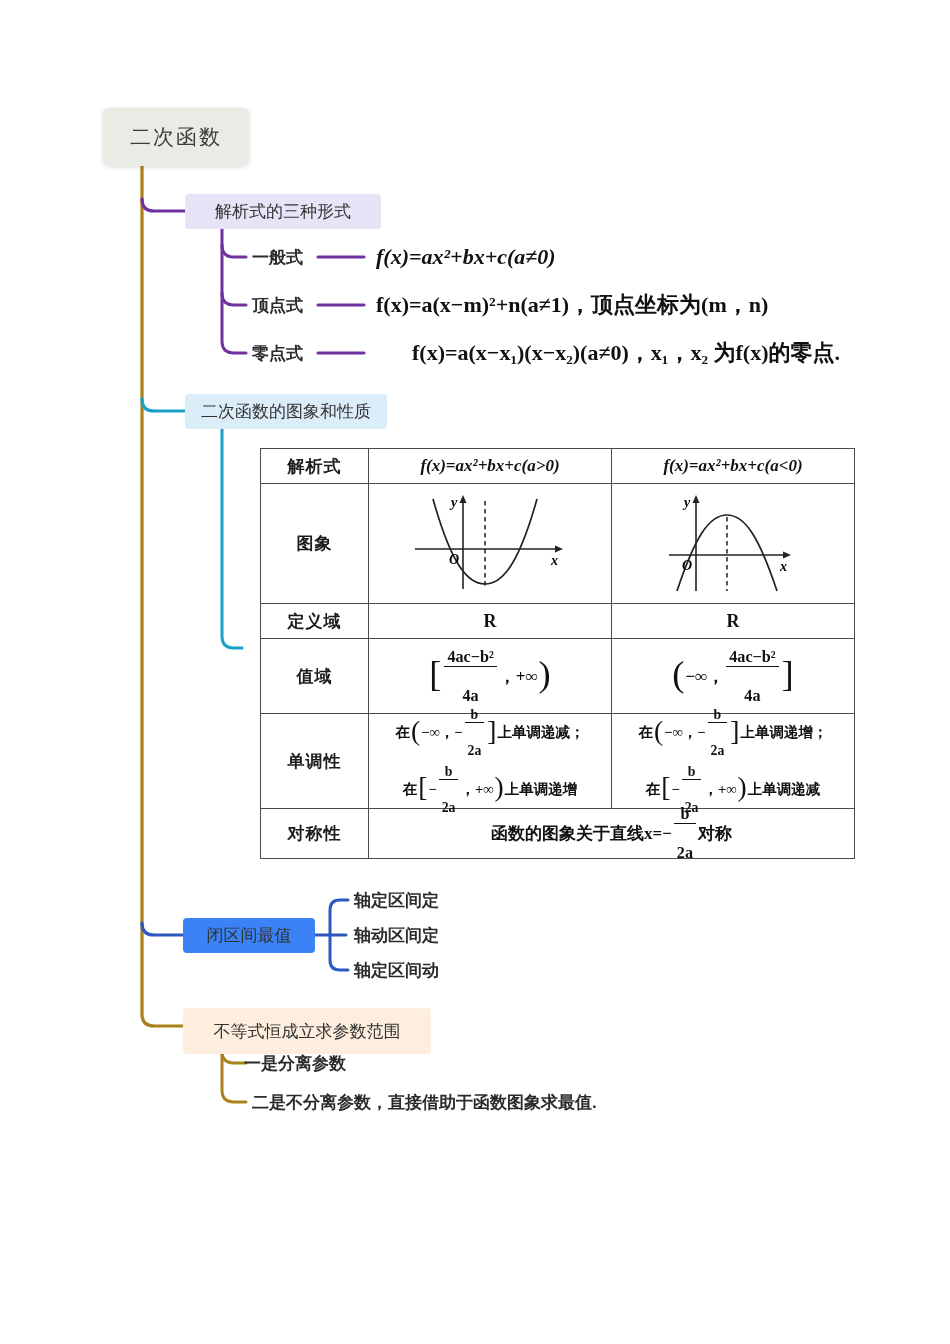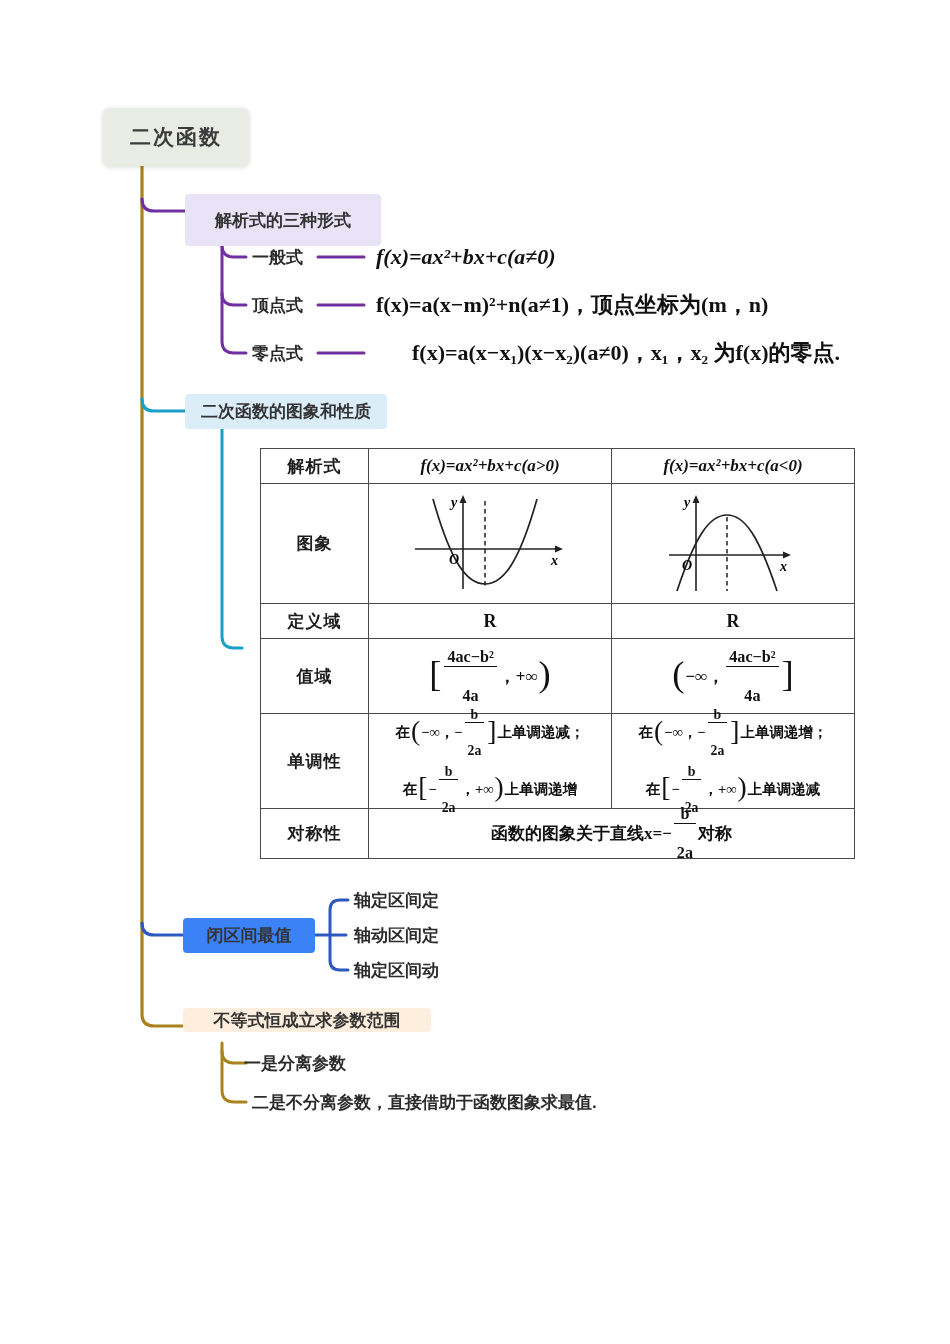--- a/index.html
+++ b/index.html
@@ -1,27 +1,27 @@
 <!DOCTYPE html>
 <html><head>
 <meta charset="utf-8">
 <style>
   html,body{margin:0;padding:0;background:#ffffff;}
   #canvas{position:relative;width:950px;height:1344px;background:#ffffff;overflow:hidden;
           font-family:"Liberation Sans","DejaVu Sans",sans-serif;color:#2e2e2e;}
   svg.overlay{position:absolute;left:0;top:0;width:950px;height:1344px;pointer-events:none;}
 
   .node{position:absolute;display:flex;align-items:center;justify-content:center;
-        border-radius:4px;font-weight:700;color:#333;}
+        border-radius:4px;font-weight:400;color:#333;}
   .node-root{left:103px;top:108px;width:146px;height:58px;background:#e9ece4;border-radius:7px;
              box-shadow:0 1px 5px rgba(0,0,0,.15);font-size:21px;color:#3b3b3b;letter-spacing:2px;}
-  .node-b1{left:185px;top:194px;width:196px;height:52px;background:#e9e3f8;font-size:17px;}
+  .node-b1{left:185px;top:194px;width:196px;height:35px;background:#e9e3f8;font-size:17px;}
   .node-b2{left:185px;top:394px;width:202px;height:35px;background:#dcedfa;font-size:17px;}
   .node-b3{left:183px;top:918px;width:132px;height:35px;background:#3b82f6;font-size:17px;}
-  .node-b4{left:183px;top:1008px;width:248px;height:24px;background:#fdeedd;font-size:17px;}
+  .node-b4{left:183px;top:1008px;width:248px;height:46px;background:#fdeedd;font-size:17px;}
 
   .leaf{position:absolute;transform:translateY(-50%);font-size:17px;font-weight:600;color:#2b2b2b;white-space:nowrap;}
 
   .formula{font-family:"Liberation Serif","DejaVu Serif",serif;font-weight:bold;color:#111;}
   .it{font-style:italic;}
   .f-leaf{position:absolute;transform:translateY(-50%);font-size:22px;white-space:nowrap;}
 
   
   .ptable{position:absolute;left:260px;top:448px;display:grid;
           grid-template-columns:108px 243px 243px;

